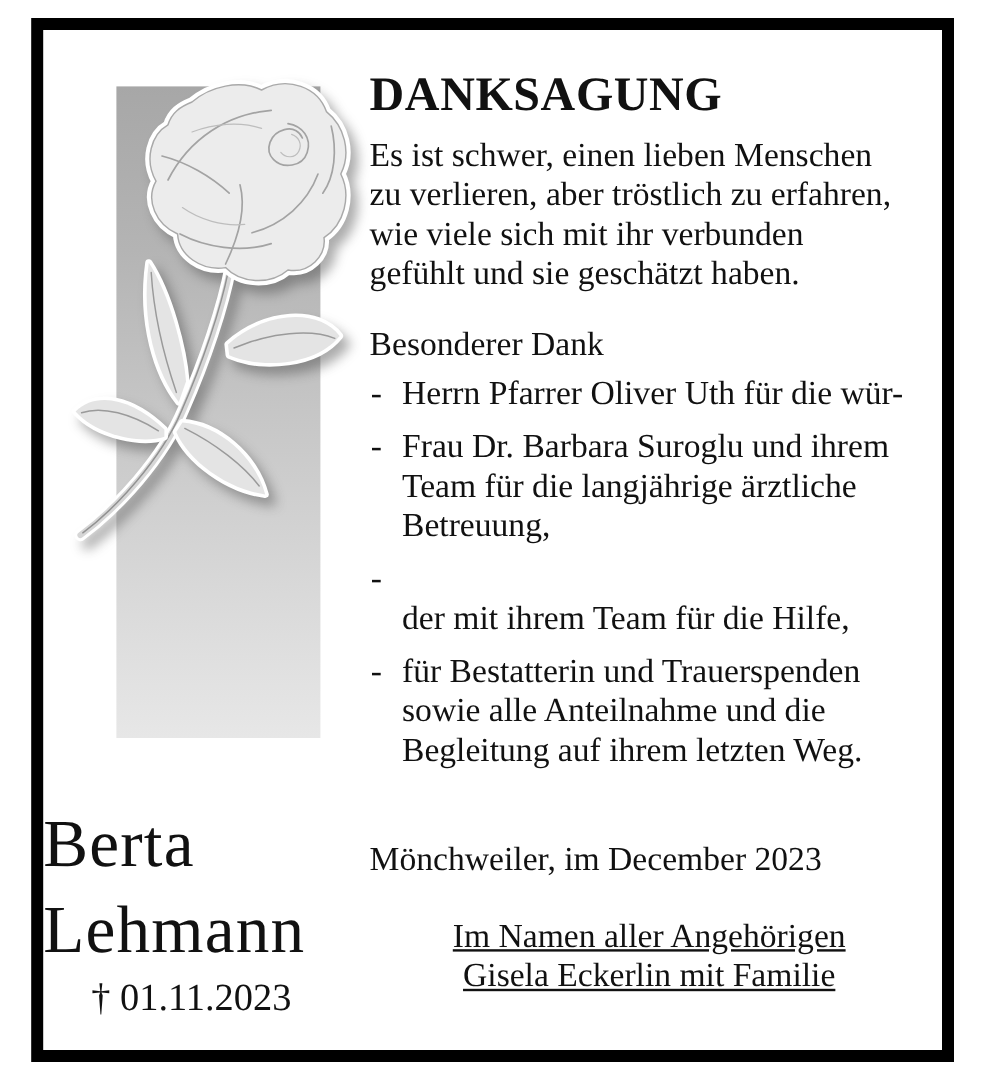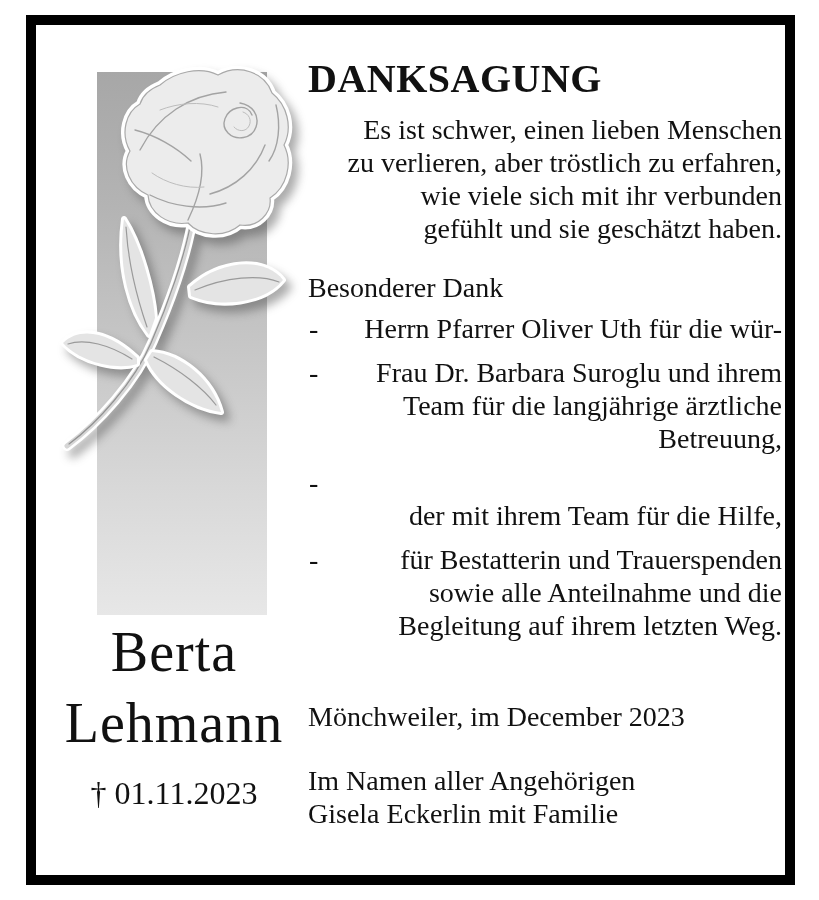--- a/index.html
+++ b/index.html
@@ -23,33 +23,33 @@
   .flower-fill{fill:#ececec;stroke:#ffffff;stroke-width:8;paint-order:stroke;stroke-linejoin:round;}
   .flower-edge{fill:none;stroke:#a9a9a9;stroke-width:1.2;}
   .petal-line{fill:none;stroke:#a3a3a3;stroke-width:1.4;stroke-linecap:round;}
   .petal-line.soft{stroke:#bdbdbd;stroke-width:1;}
   .stem-casing{fill:none;stroke:#ffffff;stroke-width:10;stroke-linecap:round;}
   .stem-body{fill:none;stroke:#d6d6d6;stroke-width:5;stroke-linecap:round;}
   .stem-line{fill:none;stroke:#929292;stroke-width:1.2;stroke-linecap:round;}
   .leaf{fill:#e4e4e4;stroke:#ffffff;stroke-width:6;paint-order:stroke;stroke-linejoin:round;}
   .vein{fill:none;stroke:#9a9a9a;stroke-width:1.2;stroke-linecap:round;}
   
-  .name-block{position:absolute;left:0;top:592px;width:276px;text-align:center;}
+  .name-block{position:absolute;left:0;top:644px;width:276px;}
   .name-line{font-size:56px;line-height:71px;letter-spacing:1px;}
-  .death-date{font-size:32px;line-height:36px;margin-top:16px;}
+  .death-date{font-size:32px;line-height:36px;margin-top:2px;padding-left:40px;}
   
   .title{position:absolute;left:272px;top:32px;font-size:40px;line-height:44px;font-weight:bold;letter-spacing:.5px;white-space:nowrap;}
-  .bodytext{font-size:28px;line-height:33px;text-align:right;}
+  .bodytext{font-size:28px;line-height:33px;}
   .intro{position:absolute;left:272px;top:88px;width:474px;}
   .thanks-heading{position:absolute;left:272px;top:246px;}
   .thanks-list{position:absolute;left:272px;top:287px;width:474px;}
   .thanks-item{position:relative;padding-left:27px;margin-bottom:11px;}
   .dash{position:absolute;left:1px;top:0;}
   .place-date{position:absolute;left:272px;top:675px;white-space:nowrap;}
-  .signoff{position:absolute;left:272px;top:739px;width:466px;text-align:left;}
+  .signoff{position:absolute;left:272px;top:739px;width:466px;text-align:center;text-decoration:underline;}
   .nowrap{white-space:nowrap;}
 </style>
 </head>
 <body>
 
 <div class="frame">
 
   <div class="band"></div>
 
   <svg class="rose" viewBox="0 0 260 410" xmlns="http://www.w3.org/2000/svg" aria-hidden="true">

